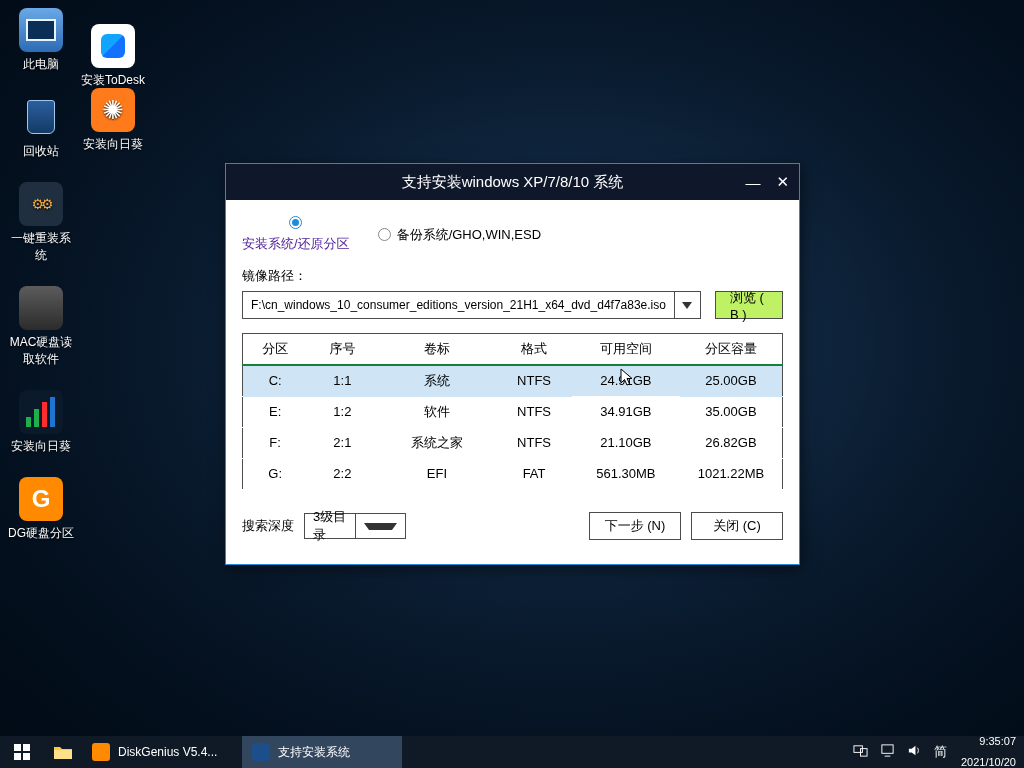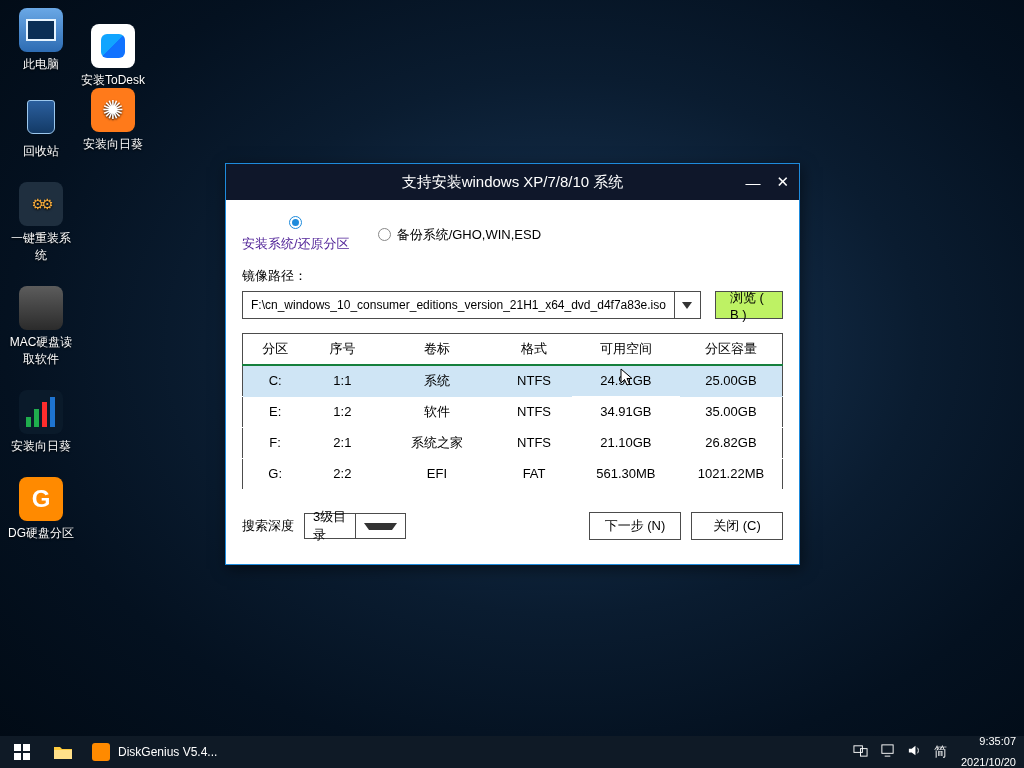--- a/index.html
+++ b/index.html
@@ -285,20 +285,24 @@
     <div class="seg explorer">
       <svg width="20" height="16" viewBox="0 0 20 16">
           <path d="M1 3h6l2 2h10v10H1z" fill="#ffcb3d"></path>
           <rect x="1" y="6" width="18" height="9" fill="#ffe08a"></rect>
         </svg>
     </div>
     <div class="seg app">
       <span class="appicon" style="background:#ff8a00"></span>
       <span>DiskGenius V5.4...</span>
     </div>
+    <div class="seg app active">
+      <span class="appicon" style="background:#1d4e8c"></span>
+      <span>支持安装系统</span>
+    </div>
 
     <div class="seg tray">
       <span><svg viewBox="0 0 16 16">
             <rect x="1" y="3" width="9" height="7" fill="none" stroke="#fff"></rect>
             <rect x="8" y="6" width="7" height="8" fill="none" stroke="#fff"></rect>
           </svg></span>
       <span><svg viewBox="0 0 16 16">
             <rect x="2" y="2" width="12" height="9" fill="none" stroke="#fff"></rect>
             <path d="M5 14h6" stroke="#fff"></path>
           </svg></span>

